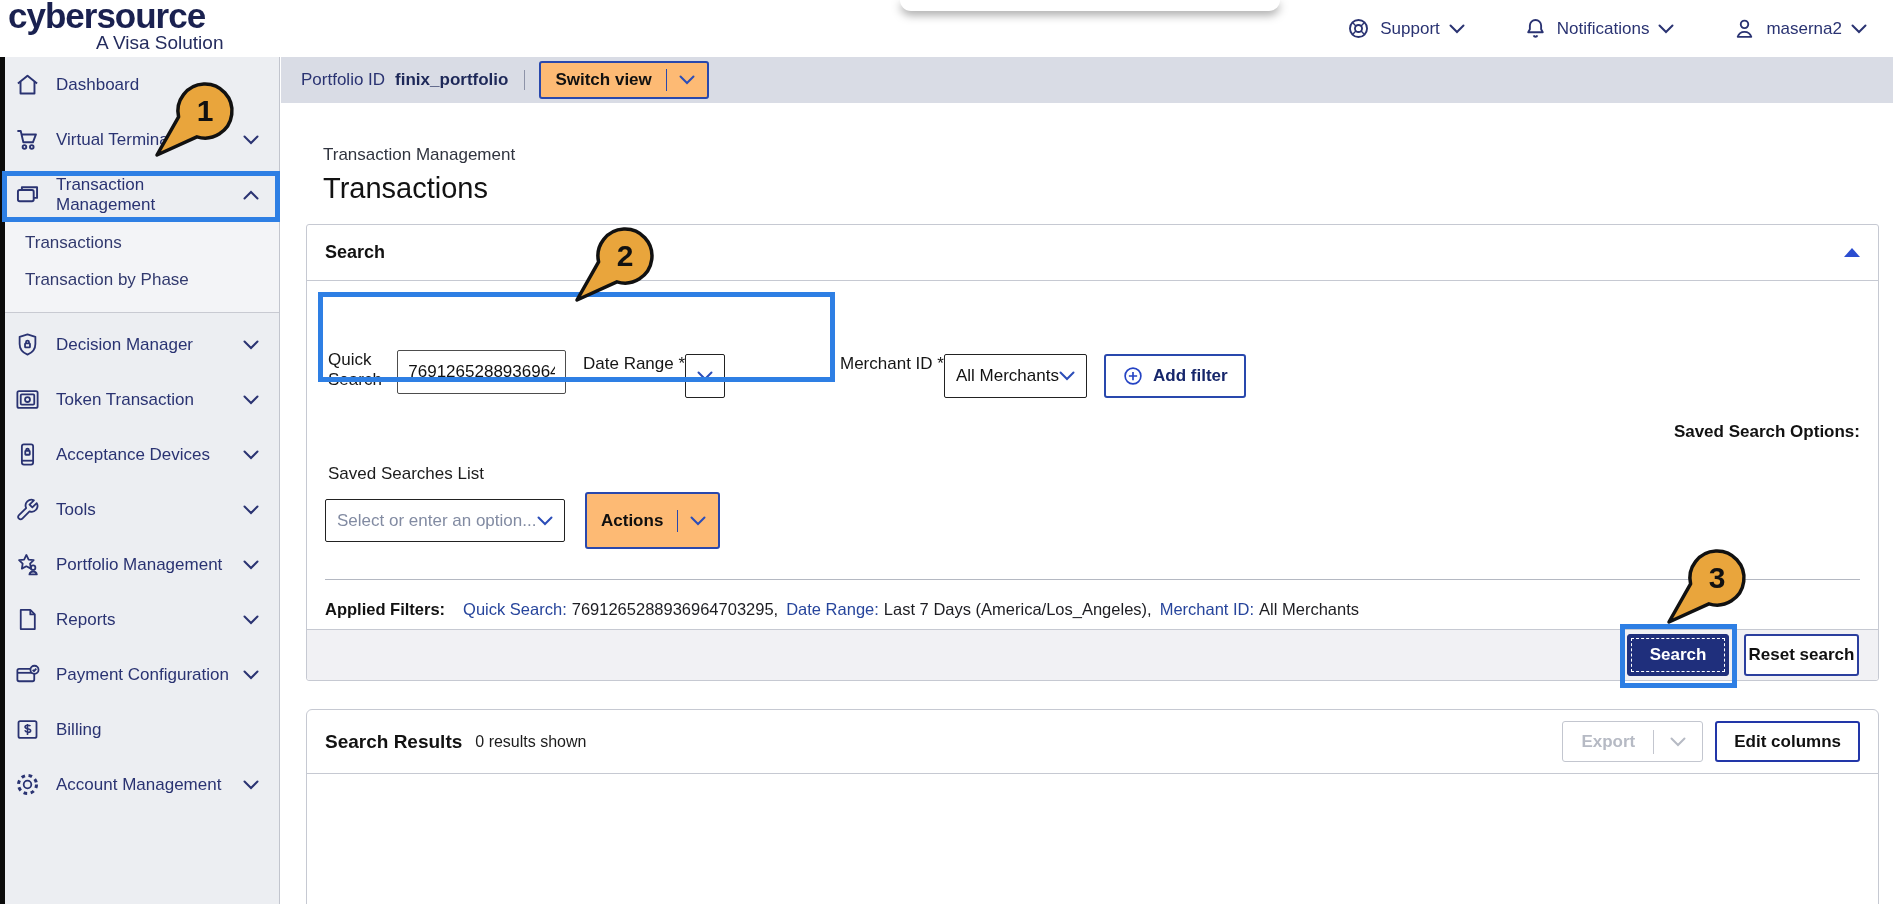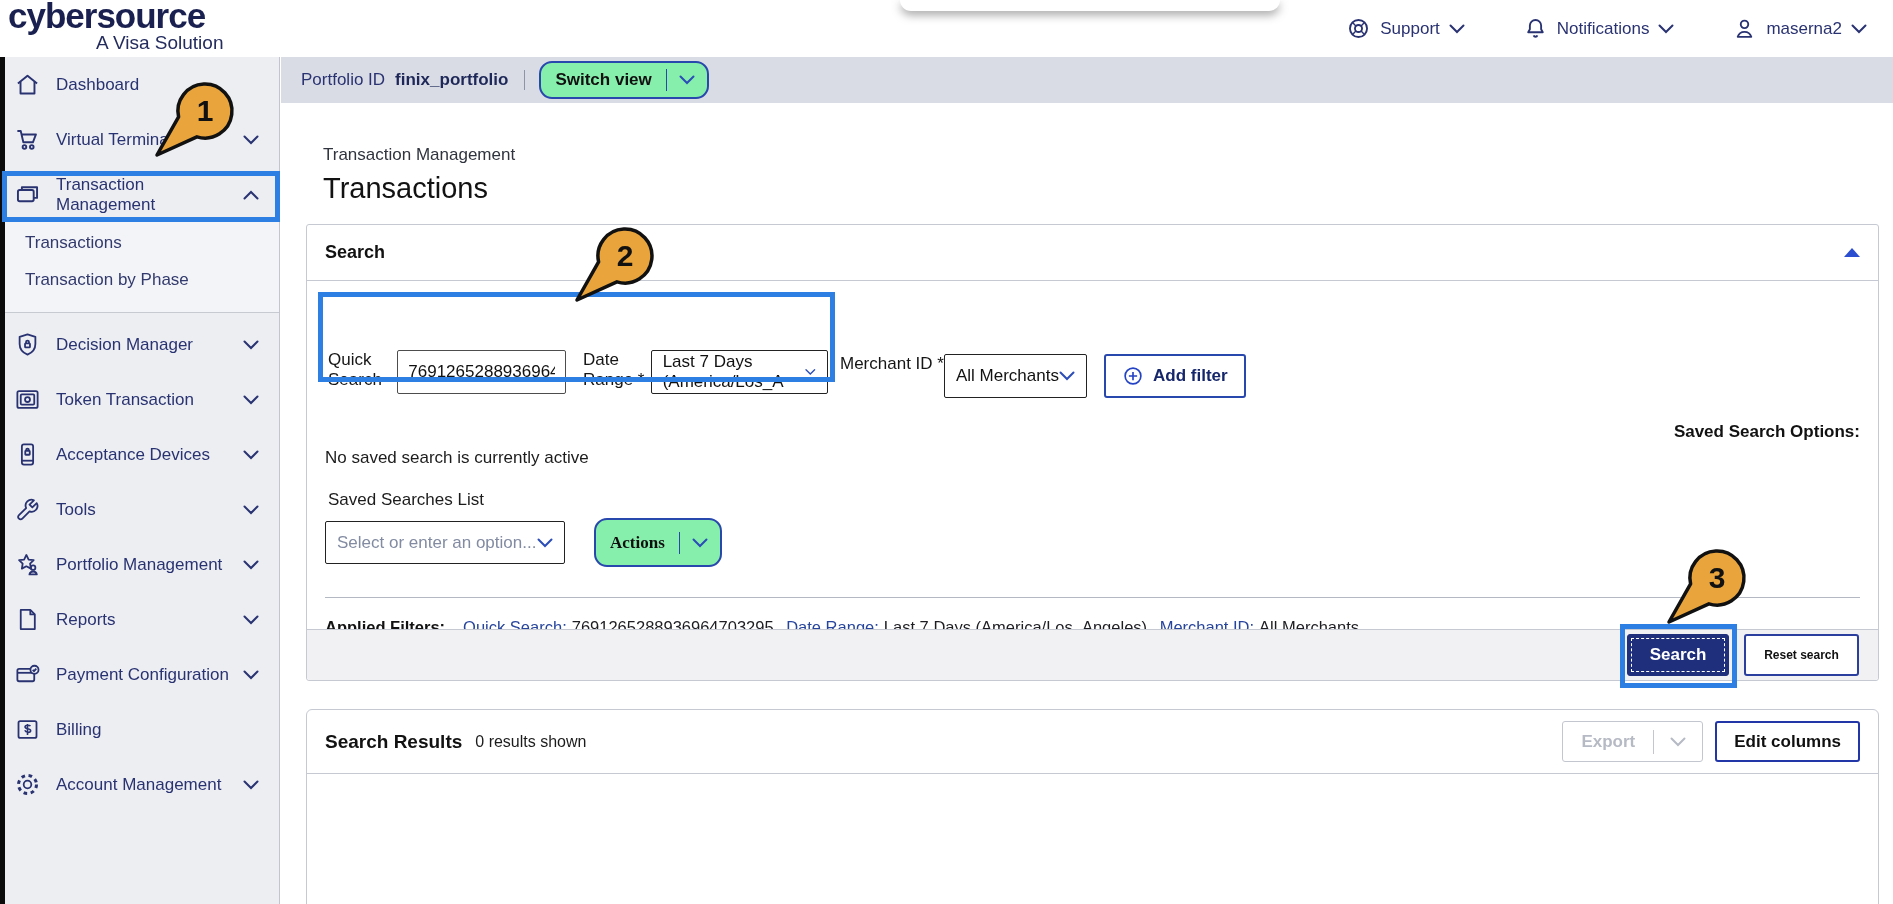--- a/index.html
+++ b/index.html
@@ -36,22 +36,22 @@
   .subgroup{padding:2px 0 14px 0;background:#f3f4f7;}
   .sub-item{height:37px;display:flex;align-items:center;padding-left:20px;font-size:17px;color:#323a6e;cursor:pointer;}
   .side-divider{height:1px;background:#c8cad2;margin:0 0 4px 0;}
 
   
   .pbar{position:absolute;left:281px;top:57px;width:1612px;height:46px;background:var(--pbar);
         display:flex;align-items:center;padding-left:20px;z-index:3;}
   .pbar-label{font-size:17px;color:#2a3372;}
   .pbar-value{font-size:17px;font-weight:bold;color:#1d2858;margin-left:10px;}
   .pbar-sep{width:1px;height:20px;background:#8d93a8;margin:0 14px 0 16px;}
-  .split-btn{display:inline-flex;align-items:center;height:38px;background:#86efac;border:2px solid var(--btnborder);
-             border-radius:13px;cursor:pointer;}
+  .split-btn{display:inline-flex;align-items:center;height:38px;background:#fdba74;border:2px solid var(--btnborder);
+             border-radius:3px;cursor:pointer;}
   .split-btn .lbl{font-size:17px;font-weight:bold;color:#111;padding:0 14px;}
   .split-btn .div{width:1px;height:22px;background:var(--btnborder);}
   .split-btn .arrow{padding:0 12px;display:flex;}
 
   
   .content{position:absolute;left:281px;top:103px;width:1612px;height:801px;background:#fff;}
   .breadcrumb{margin:42px 0 0 42px;font-size:17px;color:#30343f;}
   .page-title{margin:7px 0 0 42px;font-size:29px;color:#121212;line-height:33px;font-weight:400;}
 
   .card{position:relative;margin-left:25px;width:1573px;border:1px solid var(--border);border-radius:3px;background:#fff;}
@@ -73,36 +73,36 @@
   .addfilter{margin-left:16px;height:44px;display:inline-flex;align-items:center;gap:9px;background:#fff;
              border:2px solid var(--btnborder);border-radius:3px;padding:0 16px;cursor:pointer;}
   .addfilter .plus{width:22px;height:22px;color:#2443c4;display:flex;}
   .addfilter .txt{font-size:17px;font-weight:bold;color:var(--btntext);}
 
   .sso-title{margin-top:24px;font-size:17px;font-weight:bold;color:#121212;text-align:right;}
   .sso-status{margin-top:6px;font-size:17px;color:#1c1c1c;}
   .ssl-label{margin-top:22px;margin-left:3px;font-size:17px;color:#1c1c1c;}
   .ssl-row{margin-top:8px;display:flex;align-items:center;}
   .ssl-select{width:240px;height:43px;color:#828ba2;}
-  .actions-btn{margin-left:29px;height:49px;font-family:Liberation Serif, serif;}
+  .actions-btn{margin-left:20px;height:57px;}
   .actions-btn .lbl{color:#0f0f0f;}
 
   .body-hr{margin-top:30px;height:1px;background:#b4b8c2;}
   .applied{margin-top:20px;display:flex;align-items:baseline;font-size:16.5px;flex-wrap:nowrap;white-space:nowrap;}
   .af-label{font-weight:bold;color:#121212;margin-right:10px;}
   .af-name{color:#27459c;margin-left:8px;}
   .af-value{color:#1d1d22;margin-left:5px;}
 
   .card-footer{position:absolute;left:0;right:0;bottom:0;height:51px;background:var(--footer);
                border-top:1px solid var(--border);display:flex;align-items:center;justify-content:flex-end;
                gap:15px;padding-right:19px;border-radius:0 0 3px 3px;}
   .search-btn{width:102px;height:42px;background:#1f2f7c;color:#fff;font-size:17px;font-weight:bold;
               border:1px solid #1f2f7c;border-radius:3px;outline:1px dashed #fff;outline-offset:-5px;cursor:pointer;
               font-family:"Liberation Sans",sans-serif;}
-  .reset-btn{width:115px;height:42px;background:#fff;color:#101010;font-size:12px;font-weight:bold;
+  .reset-btn{width:115px;height:42px;background:#fff;color:#101010;font-size:17px;font-weight:bold;
              border:2px solid #2b3f9e;border-radius:3px;cursor:pointer;font-family:"Liberation Sans",sans-serif;}
 
   .results-card{margin-top:28px;height:205px;border-radius:6px;}
   .results-header{height:64px;display:flex;align-items:center;padding:0 18px;border-bottom:1px solid var(--border);}
   .rh-title{font-size:19px;font-weight:bold;color:#121212;}
   .rh-count{font-size:16px;color:#1c1c1c;margin-left:13px;}
   .rh-actions{margin-left:auto;display:flex;align-items:center;gap:12px;}
   .export-btn{display:inline-flex;align-items:center;height:41px;background:#fff;border:1px solid #c3c6cf;
               border-radius:3px;}
   .export-btn .lbl{font-size:17px;font-weight:bold;color:#b6bac4;padding:0 18px;}
@@ -376,21 +376,20 @@
       </div>
       <div class="card-body">
         <div class="fields">
           <div class="fgroup g1">
             <label class="flabel">Quick Search</label>
             <input class="tinput" type="text" value="7691265288936964703295" style="">
           </div>
           <div class="fgroup g2">
             <label class="flabel">Date Range *</label>
             <div class="select">
-              <span>Last 7 Days (America/Los_A</span>
               <svg class="chev blue" viewBox="0 0 16 10">
                   <use href="#i-chev"></use>
                 </svg>
             </div>
           </div>
           <div class="fgroup g3">
             <label class="flabel">Merchant ID *</label>
             <div class="select">
               <span>All Merchants</span>
               <svg class="chev blue" viewBox="0 0 16 10">
@@ -403,21 +402,20 @@
                 <svg viewBox="0 0 24 24" fill="none" stroke="currentColor" stroke-width="1.8">
                   <circle cx="12" cy="12" r="8.6"></circle>
                   <path d="M12 7.5 V16.5 M7.5 12 H16.5"></path>
                 </svg>
               </span>
             <span class="txt">Add filter</span>
           </div>
         </div>
 
         <div class="sso-title">Saved Search Options:</div>
-        <div class="sso-status">No saved search is currently active</div>
 
         <div class="ssl-label">Saved Searches List</div>
         <div class="ssl-row">
           <div class="select ssl-select">
             <span>Select or enter an option...</span>
             <svg class="chev blue" viewBox="0 0 16 10">
                 <use href="#i-chev"></use>
               </svg>
           </div>
           <div class="split-btn actions-btn">

